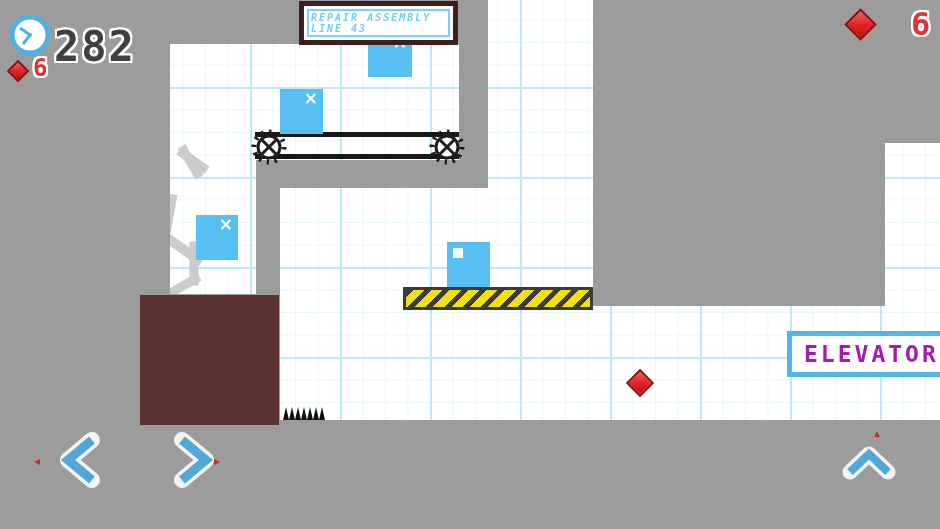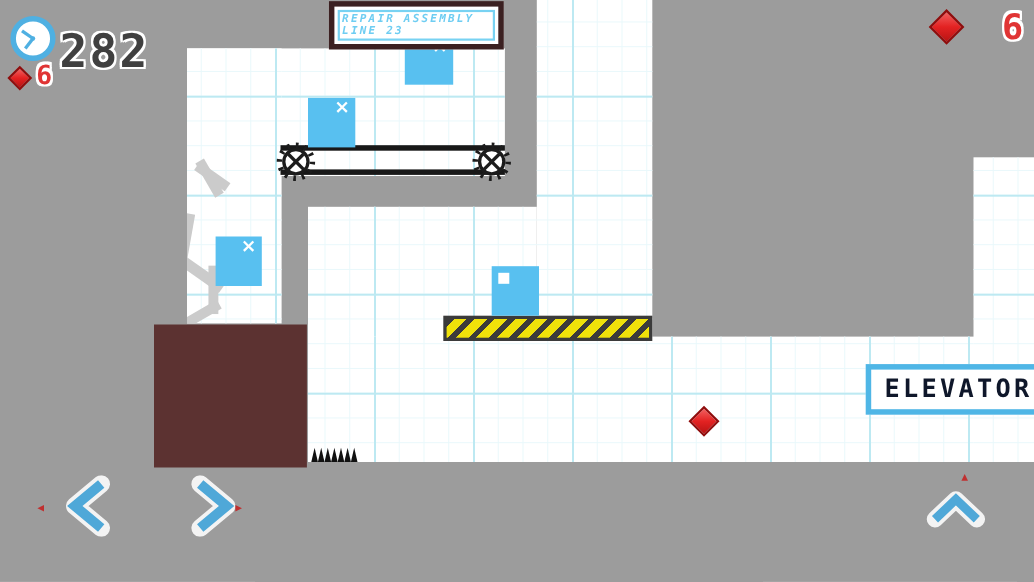--- a/index.html
+++ b/index.html
@@ -68,21 +68,21 @@
   #gem-hud-big{left:849px;top:13px;width:19px;height:19px;z-index:30;}
 
   
   #repair-sign{position:absolute;left:299px;top:1px;width:159px;z-index:20;box-sizing:border-box;
     border:5px solid #3b2021;background:#ffffff;padding:3px;}
   #repair-sign .inner{border:2px solid #78d2f2;padding:1px 2px;font-style:italic;}
   #repair-sign .line{color:#6ecdf2;font-family:"DejaVu Sans Mono",monospace;font-weight:bold;font-size:10px;line-height:11px;letter-spacing:2px;white-space:nowrap;}
 
   #elevator-sign{position:absolute;left:787px;top:331px;width:210px;height:46px;z-index:6;box-sizing:border-box;
     border:5px solid #4fb6e6;background:#ffffff;display:flex;align-items:center;padding-left:12px;}
-  #elevator-sign .label{color:#0f172a;font-family:"DejaVu Sans Mono",monospace;font-weight:bold;font-size:23px;letter-spacing:3px;white-space:nowrap;}
+  #elevator-sign .label{color:#a21caf;font-family:"DejaVu Sans Mono",monospace;font-weight:bold;font-size:23px;letter-spacing:3px;white-space:nowrap;}
 
   
   .outlined{text-shadow:-2px -2px 0 #fff,2px -2px 0 #fff,-2px 2px 0 #fff,2px 2px 0 #fff,0 -2px 0 #fff,0 2px 0 #fff,-2px 0 0 #fff,2px 0 0 #fff;}
   #clock{position:absolute;left:8px;top:13px;z-index:30;}
   #timer-value{position:absolute;left:54px;top:8px;z-index:30;color:#404040;font-family:"DejaVu Sans Mono",monospace;font-weight:bold;font-size:42px;line-height:42px;letter-spacing:2px;margin-top:18px;}
   #gem-count{position:absolute;left:33px;top:56px;z-index:30;color:#e03434;font-family:"DejaVu Sans Mono",monospace;font-weight:bold;font-size:24px;line-height:24px;}
   #gem-count-right{position:absolute;left:911px;top:8px;z-index:30;color:#e03434;font-family:"DejaVu Sans Mono",monospace;font-weight:bold;font-size:32px;line-height:32px;}
 
   
   .ctrl{position:absolute;z-index:30;cursor:pointer;background:none;border:none;padding:0;}
@@ -159,21 +159,21 @@
     <div class="spike"></div>
     <div class="spike"></div>
     <div class="spike"></div>
   </div>
 
   <div class="gem" id="gem-level"></div>
 
   <div id="repair-sign">
     <div class="inner">
       <div class="line">REPAIR ASSEMBLY</div>
-      <div class="line">LINE 23</div>
+      <div class="line">LINE 43</div>
     </div>
   </div>
 
   <div id="elevator-sign">
     <span class="label">ELEVATOR</span>
   </div>
 
   <svg id="clock" width="44" height="44" viewBox="0 0 44 44">
     <circle cx="22" cy="22" r="18" fill="#ffffff" stroke="#4fb0e2" stroke-width="5"></circle>
     <line x1="22" y1="22" x2="12" y2="15" stroke="#4fb0e2" stroke-width="3"></line>

